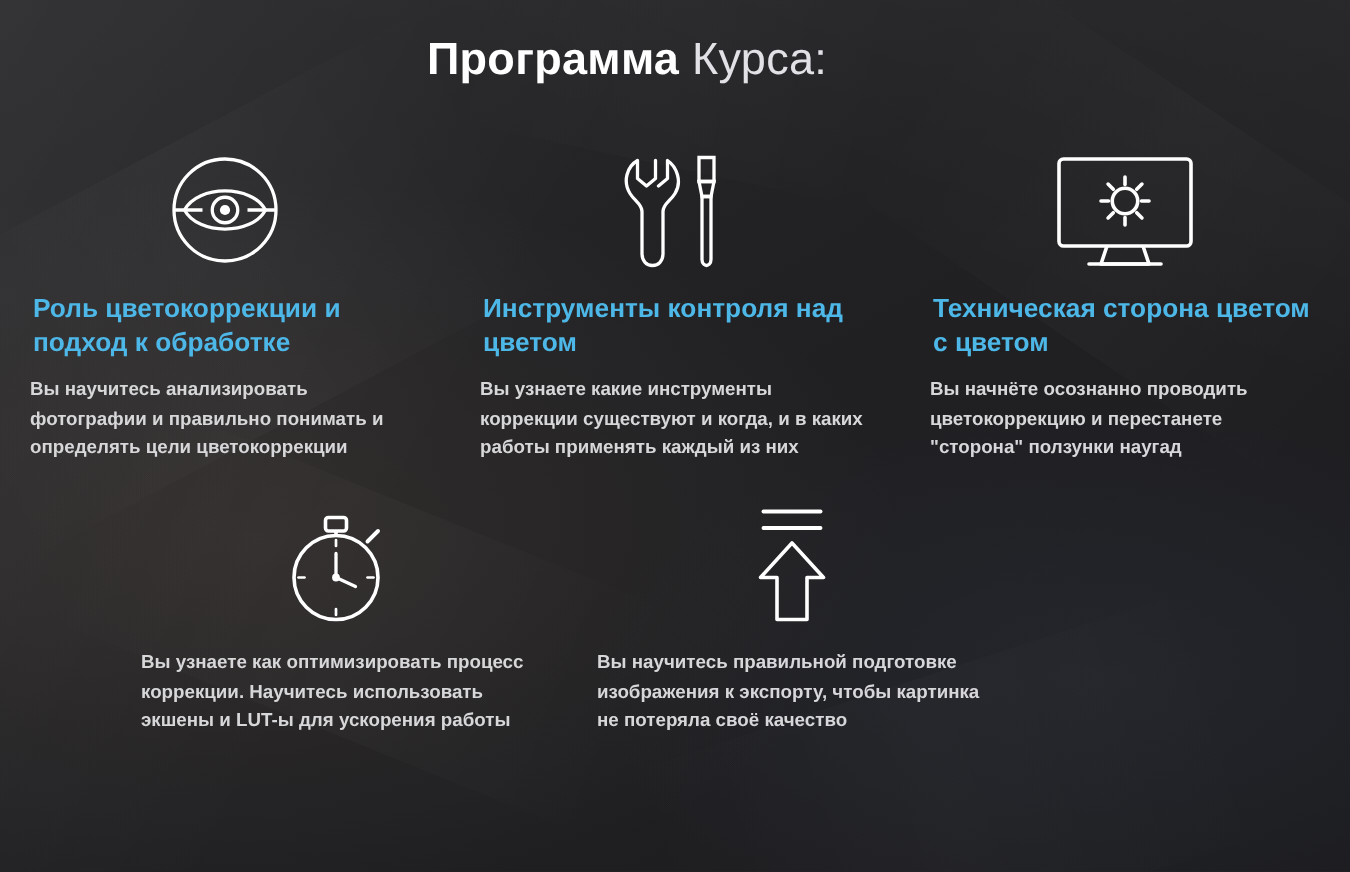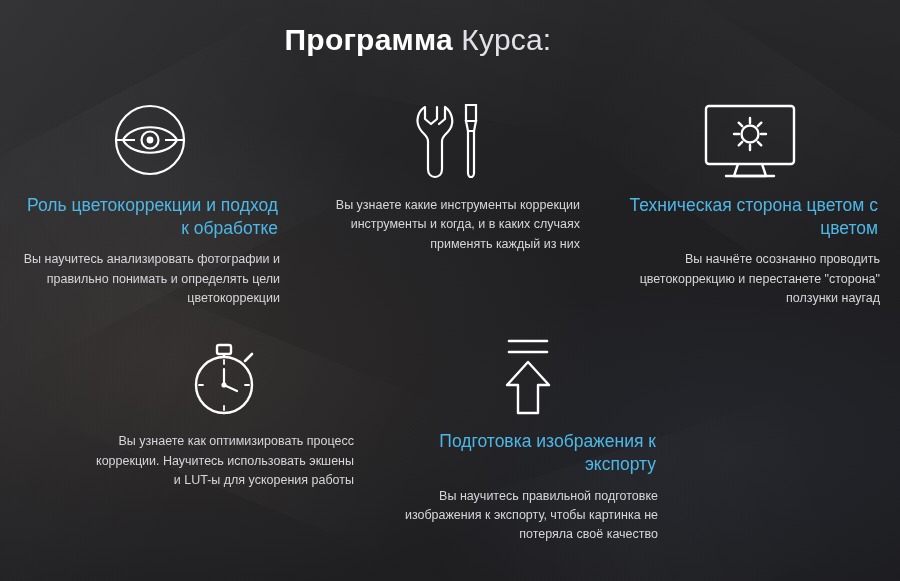--- a/index.html
+++ b/index.html
@@ -64,21 +64,22 @@
     display: flex;
     justify-content: center;
     width: 900px;
   }
   .row1 { margin-top: 36px; }
   .row2 { margin-top: 22px; }
 
   .card {
     width: 300px;
     padding: 0 14px;
-    text-align: right;
+    text-align: left;
+    font-weight: bold;
   }
 
   .icon-wrap {
     height: 92px;
     display: flex;
     align-items: center;
     justify-content: center;
   }
 
   .card-title {
@@ -134,21 +135,22 @@
 
     <div class="card">
       <div class="icon-wrap">
         <svg width="78" height="82" viewBox="0 0 78 82">
           <path d="M26 8 L26 20 L20 25 L14 20 L14 8 C7 12, 4 22, 9 30 C12 35, 17 37, 17 42 L17 70 C17 75, 20 78, 24 78 C28 78, 31 75, 31 70 L31 42 C31 37, 36 35, 39 30 C44 22, 40 12, 34 8 L34 20 L28 25" fill="none" stroke="#ffffff" stroke-width="2.2" stroke-linejoin="round" stroke-linecap="round"></path>
           <path d="M55 6 L65 6 L65 22 L55 22 Z" fill="none" stroke="#ffffff" stroke-width="2.2"></path>
           <path d="M55 22 L65 22 L63 32 L57 32 Z" fill="none" stroke="#ffffff" stroke-width="2.2"></path>
           <path d="M57 32 L63 32 L63 74 C63 77, 61 78, 60 78 C59 78, 57 77, 57 74 Z" fill="none" stroke="#ffffff" stroke-width="2.2"></path>
         </svg>
       </div>
-      <div class="card-desc">Вы узнаете какие инструменты коррекции инструменты и когда, и в каких случаях применять каждый из них</div>
+      <div class="card-title">Инструменты контроля над цветом</div>
+      <div class="card-desc">Вы узнаете какие инструменты коррекции существуют и когда, и в каких работы применять каждый из них</div>
     </div>
 
     <div class="card">
       <div class="icon-wrap">
         <svg width="100" height="80" viewBox="0 0 100 80">
           <rect x="6" y="6" width="88" height="58" rx="3" fill="none" stroke="#ffffff" stroke-width="2.4"></rect>
           <path d="M38 64 L34 76 L66 76 L62 64" fill="none" stroke="#ffffff" stroke-width="2.4" stroke-linejoin="round"></path>
           <path d="M26 76 L74 76" stroke="#ffffff" stroke-width="2.4" stroke-linecap="round"></path>
           <g transform="translate(50,34)">
             <circle r="8.5" fill="none" stroke="#ffffff" stroke-width="2.4"></circle>
@@ -194,19 +196,18 @@
     </div>
 
     <div class="card" style="margin-left:4px">
       <div class="icon-wrap">
         <svg width="74" height="86" viewBox="0 0 74 86">
           <path d="M18 8 L56 8" stroke="#ffffff" stroke-width="2.6" stroke-linecap="round"></path>
           <path d="M18 19 L56 19" stroke="#ffffff" stroke-width="2.6" stroke-linecap="round"></path>
           <path d="M37 29 L58 52 L47 52 L47 80 L27 80 L27 52 L16 52 Z" fill="none" stroke="#ffffff" stroke-width="2.4" stroke-linejoin="round"></path>
         </svg>
       </div>
-      <div class="card-title">Подготовка изображения к экспорту</div>
       <div class="card-desc">Вы научитесь правильной подготовке изображения к экспорту, чтобы картинка не потеряла своё качество</div>
     </div>
 
   </div>
 
 </div>
 
 </body></html>

